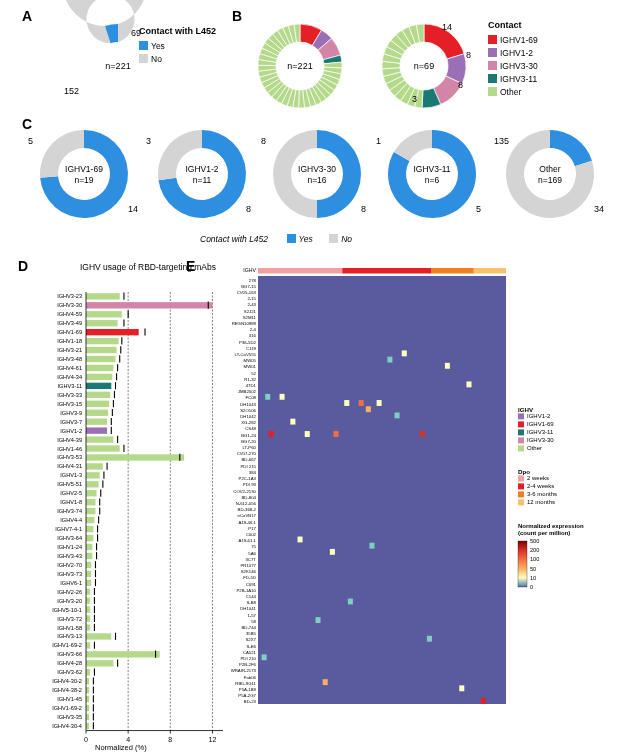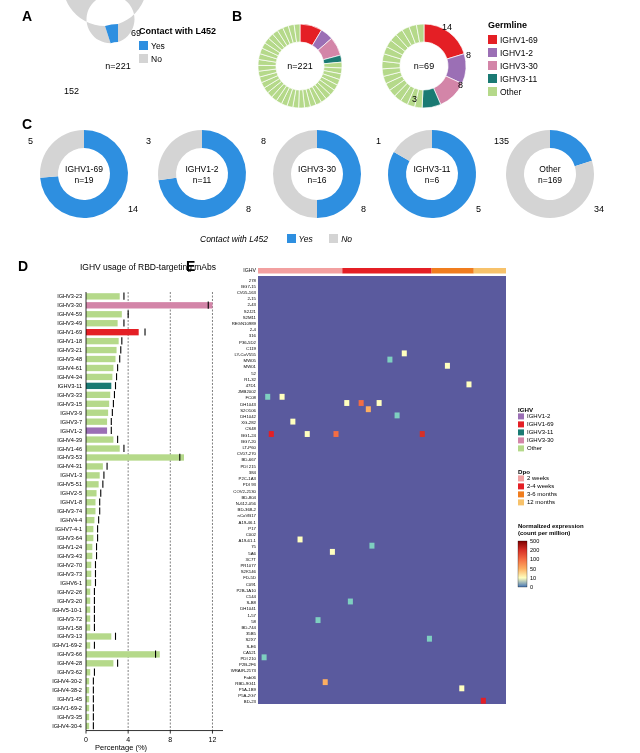--- a/index.html
+++ b/index.html
@@ -116,21 +116,21 @@
       </g>
   <text class="center-label" x="62" y="55">n=69</text>
   <text class="donut-label" x="80" y="16" fill="#000">14</text>
   <text class="donut-label" x="104" y="44" fill="#000">8</text>
   <text class="donut-label" x="96" y="74" fill="#000">8</text>
   <text class="donut-label" x="50" y="88" fill="#000">3</text>
 </svg>
 </div>
 
 <div class="abs" style="left:488px;top:20px;width:120px;">
-  <div class="legend-title">Germline</div>
+  <div class="legend-title">Contact</div>
   <div class="legend-item" style="margin-top:5px;"><span class="sw" style="background:#e41f25"></span><span>IGHV1-69</span></div>
   <div class="legend-item" style="margin-top:3px;"><span class="sw" style="background:#9b6fb5"></span><span>IGHV1-2</span></div>
   <div class="legend-item" style="margin-top:3px;"><span class="sw" style="background:#d385a8"></span><span>IGHV3-30</span></div>
   <div class="legend-item" style="margin-top:3px;"><span class="sw" style="background:#1a7a73"></span><span>IGHV3-11</span></div>
   <div class="legend-item" style="margin-top:3px;"><span class="sw" style="background:#b5d98a"></span><span>Other</span></div>
 </div>
 
 <div class="panel-letter abs" style="left:22px;top:116px;">C</div>
 
 <div class="abs" style="left:22px;top:122px;">
@@ -346,21 +346,21 @@
       <text x="78" y="453.54999999999995" text-anchor="middle" font-size="7">0</text>
       <line x1="120.15384615384616" y1="442.54999999999995" x2="120.15384615384616" y2="445.54999999999995" stroke="#000" stroke-width="0.8"></line>
       <text x="120.15384615384616" y="453.54999999999995" text-anchor="middle" font-size="7">4</text>
       <line x1="162.30769230769232" y1="442.54999999999995" x2="162.30769230769232" y2="445.54999999999995" stroke="#000" stroke-width="0.8"></line>
       <text x="162.30769230769232" y="453.54999999999995" text-anchor="middle" font-size="7">8</text>
       <line x1="204.46153846153845" y1="442.54999999999995" x2="204.46153846153845" y2="445.54999999999995" stroke="#000" stroke-width="0.8"></line>
       <text x="204.46153846153845" y="453.54999999999995" text-anchor="middle" font-size="7">12</text>
     </svg>
 </div>
 <div class="abs" style="left:95px;top:736px;">
-  <span style="font-size:7.5px;">Percentage (%)</span>
+  <span style="font-size:7.5px;">Normalized (%)</span>
 </div>
 
 <div class="panel-letter abs" style="left:186px;top:258px;">E</div>
 <div class="abs" style="left:200px;top:262px;">
   <svg width="440" height="488" viewBox="0 0 440 488" id="eMap">
       <text x="56" y="10" text-anchor="end" font-size="5.2">IGHV</text>
       <rect x="58" y="6" width="84.32000000000001" height="5.5" fill="#f2a0a0"></rect>
       <rect x="142.32" y="6" width="89.27999999999999" height="5.5" fill="#e41f25"></rect>
       <rect x="231.6" y="6" width="42.16000000000001" height="5.5" fill="#f07d1e"></rect>
       <rect x="273.76" y="6" width="32.24" height="5.5" fill="#f7c26b"></rect>

